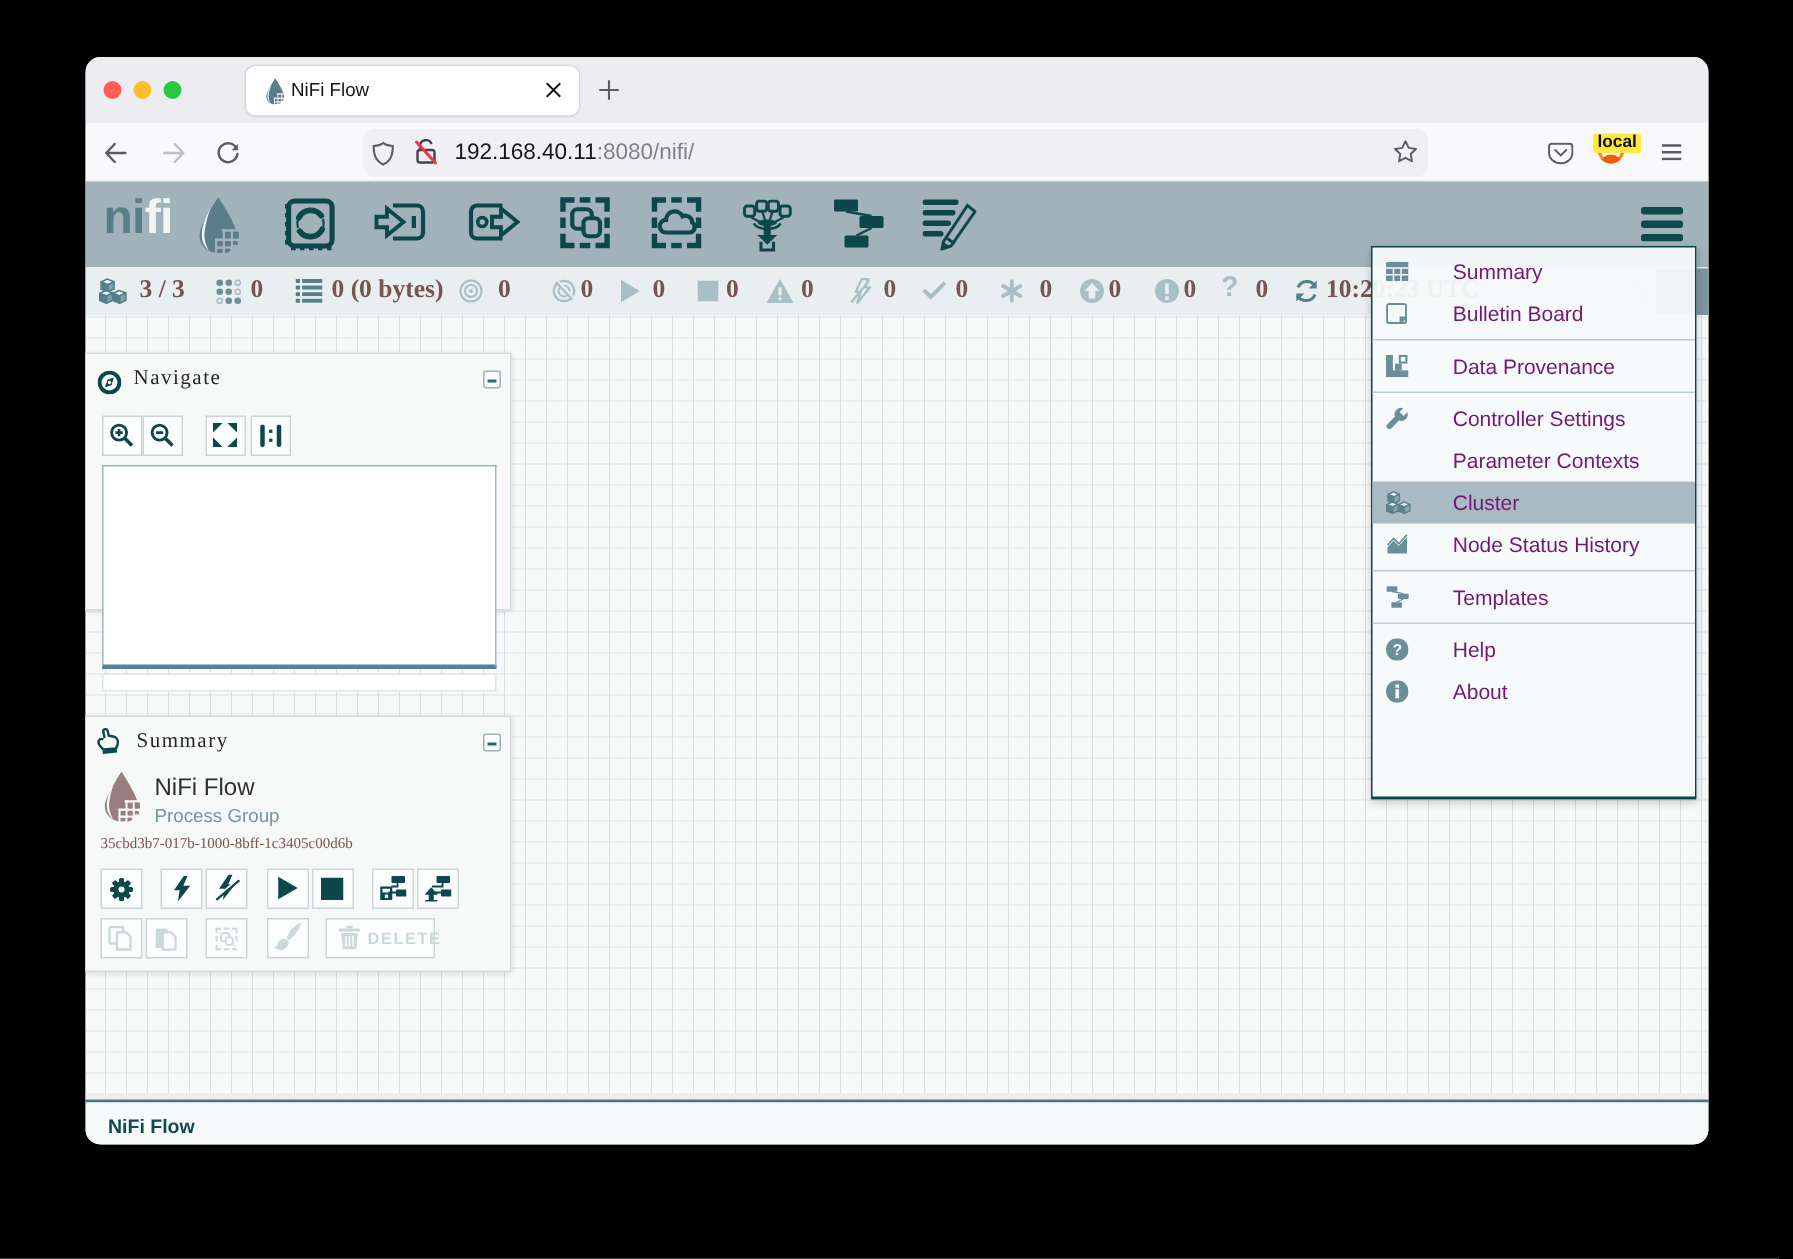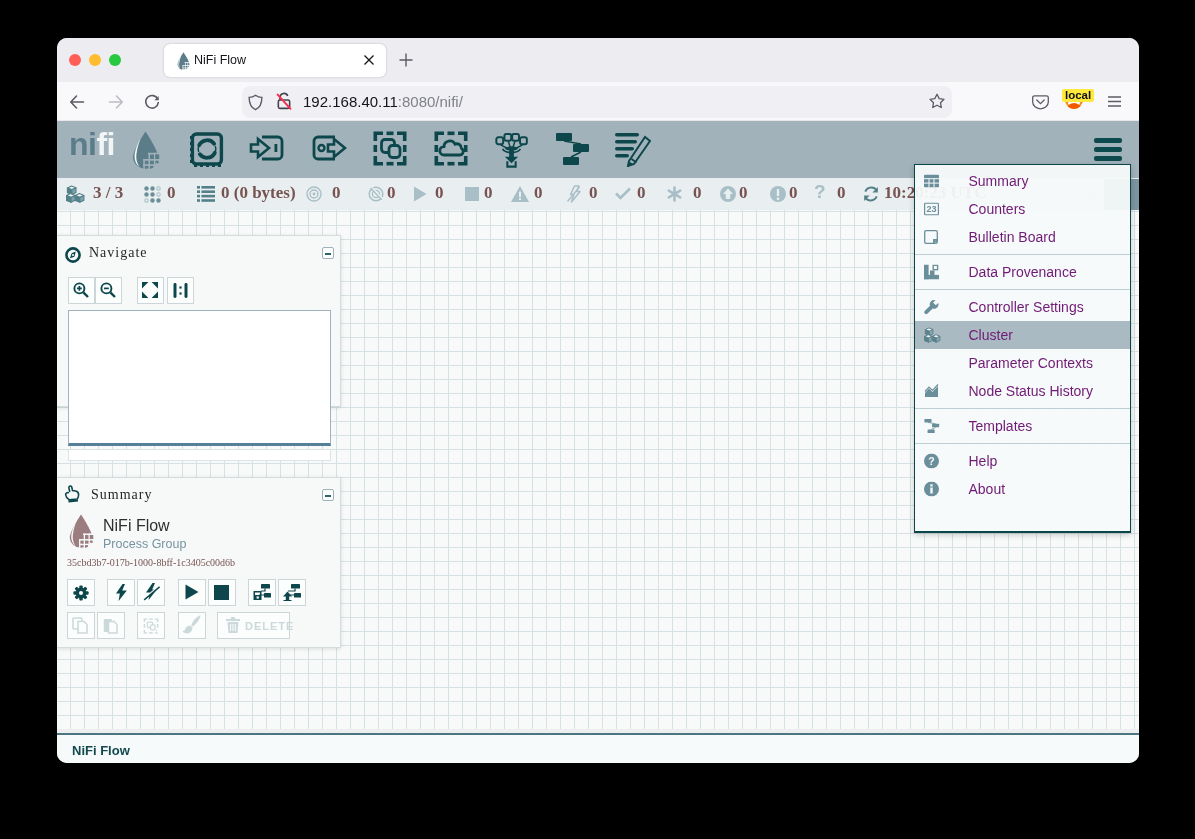--- a/index.html
+++ b/index.html
@@ -556,62 +556,58 @@
   </div>
 
   <div class="abs menu" id="menu">
     <div style="height:2px;"></div>
     <div class="mi"><svg width="15" height="13" viewBox="0 0 15 13">
           <rect width="15" height="13" rx="1" fill="#6b8e9b"></rect>
           <g stroke="#f7fafa" stroke-width="1">
             <path d="M0 4.2 H15 M0 8.6 H15 M5 4.2 V13 M10 4.2 V13"></path>
           </g>
         </svg>Summary</div>
-    <div class="mi"><svg width="15" height="13" viewBox="0 0 15 13">
-          <rect x="0.6" y="0.6" width="13.8" height="11.8" rx="1" fill="none" stroke="#6b8e9b" stroke-width="1.2"></rect>
-          <text x="7.5" y="9.8" font-family="Liberation Sans,sans-serif" font-size="9" font-weight="bold" fill="#6b8e9b" text-anchor="middle">23</text>
-        </svg>Counters</div>
     <div class="mi"><svg width="14" height="14" viewBox="0 0 14 14">
           <path fill="none" stroke="#6b8e9b" stroke-width="1.3" d="M2 0.7 H12 A1.3 1.3 0 0 1 13.3 2 V12 A1.3 1.3 0 0 1 12 13.3 H9.5 L13.3 9.5 V12 M9.3 13.3 H2 A1.3 1.3 0 0 1 0.7 12 V2 A1.3 1.3 0 0 1 2 0.7"></path>
           <path fill="none" stroke="#6b8e9b" stroke-width="1.3" d="M9.7 13 V9.7 H13"></path>
           <circle cx="10.6" cy="10.6" r="0.9" fill="#6b8e9b"></circle>
         </svg>Bulletin Board</div>
     <div class="msep"></div>
     <div class="mi"><svg width="15" height="15" viewBox="0 0 15 15">
           <g fill="#6b8e9b">
             <rect x="0" y="0" width="4.6" height="15"></rect>
             <rect x="0" y="10.4" width="15" height="4.6"></rect>
             <rect x="6" y="6" width="4.5" height="4.5"></rect>
           </g>
           <rect x="9.2" y="0.8" width="4.4" height="4.4" fill="none" stroke="#6b8e9b" stroke-width="1.4"></rect>
         </svg>Data Provenance</div>
     <div class="msep"></div>
     <div class="mi"><svg width="15" height="15" viewBox="0 0 15 15">
           <path fill="#6b8e9b" d="M14.2 3.4 A4.3 4.3 0 0 1 8.7 8.9 L3.6 14 A1.9 1.9 0 0 1 0.9 11.3 L6 6.2 A4.3 4.3 0 0 1 11.5 0.7 L9.1 3.1 L11.8 5.8 Z"></path>
         </svg>Controller Settings</div>
+    <div class="mi">Parameter Contexts</div>
     <div class="mi mhi"><svg width="17" height="16" viewBox="0 0 19 18">
           <g stroke="#5d828d" stroke-width="1.1" stroke-linejoin="round">
             <g>
               <path fill="#eef3f4" d="M5.5 1 L10 2.8 L5.9 4.8 L1.4 3 Z"></path>
               <path fill="#5d828d" d="M1.4 3 L5.9 4.8 V9.6 L1.4 7.8 Z"></path>
               <path fill="#8aa8b0" d="M10 2.8 L5.9 4.8 V9.6 L10 7.6 Z"></path>
             </g>
             <g>
               <path fill="#eef3f4" d="M4.6 8.6 L9.1 10.4 L5 12.4 L0.5 10.6 Z"></path>
               <path fill="#5d828d" d="M0.5 10.6 L5 12.4 V17.2 L0.5 15.4 Z"></path>
               <path fill="#8aa8b0" d="M9.1 10.4 L5 12.4 V17.2 L9.1 15.2 Z"></path>
             </g>
             <g>
               <path fill="#eef3f4" d="M13.4 8.6 L17.9 10.4 L13.8 12.4 L9.3 10.6 Z"></path>
               <path fill="#5d828d" d="M9.3 10.6 L13.8 12.4 V17.2 L9.3 15.4 Z"></path>
               <path fill="#8aa8b0" d="M17.9 10.4 L13.8 12.4 V17.2 L17.9 15.2 Z"></path>
             </g>
           </g>
         </svg>Cluster</div>
-    <div class="mi">Parameter Contexts</div>
     <div class="mi"><svg width="15" height="14" viewBox="0 0 15 14">
           <path fill="#6b8e9b" d="M1 13 V9 L5 4.5 L8.5 8 L14 2 V13 Z"></path>
           <path fill="none" stroke="#6b8e9b" stroke-width="1.2" d="M1 7.5 L5 3 L8.5 6.5 L14 0.5"></path>
         </svg>Node Status History</div>
     <div class="msep"></div>
     <div class="mi"><svg width="16" height="16" viewBox="0 0 36 36">
           <g fill="#6b8e9b">
             <rect x="1" y="2" width="16" height="8" rx="1"></rect>
             <rect x="18" y="13" width="16" height="8" rx="1"></rect>
             <rect x="8" y="26" width="16" height="8" rx="1"></rect>

